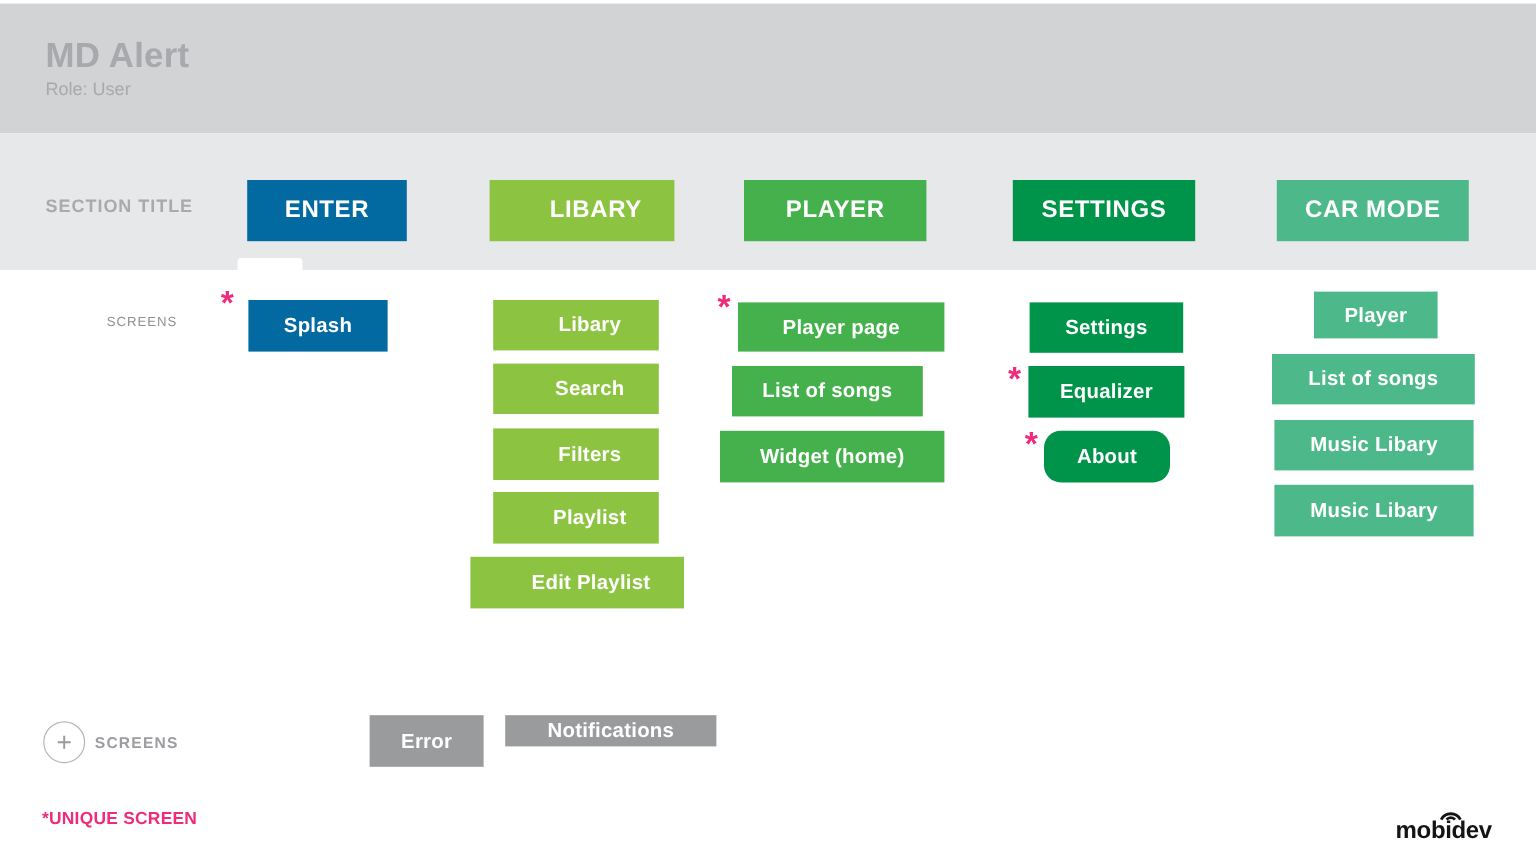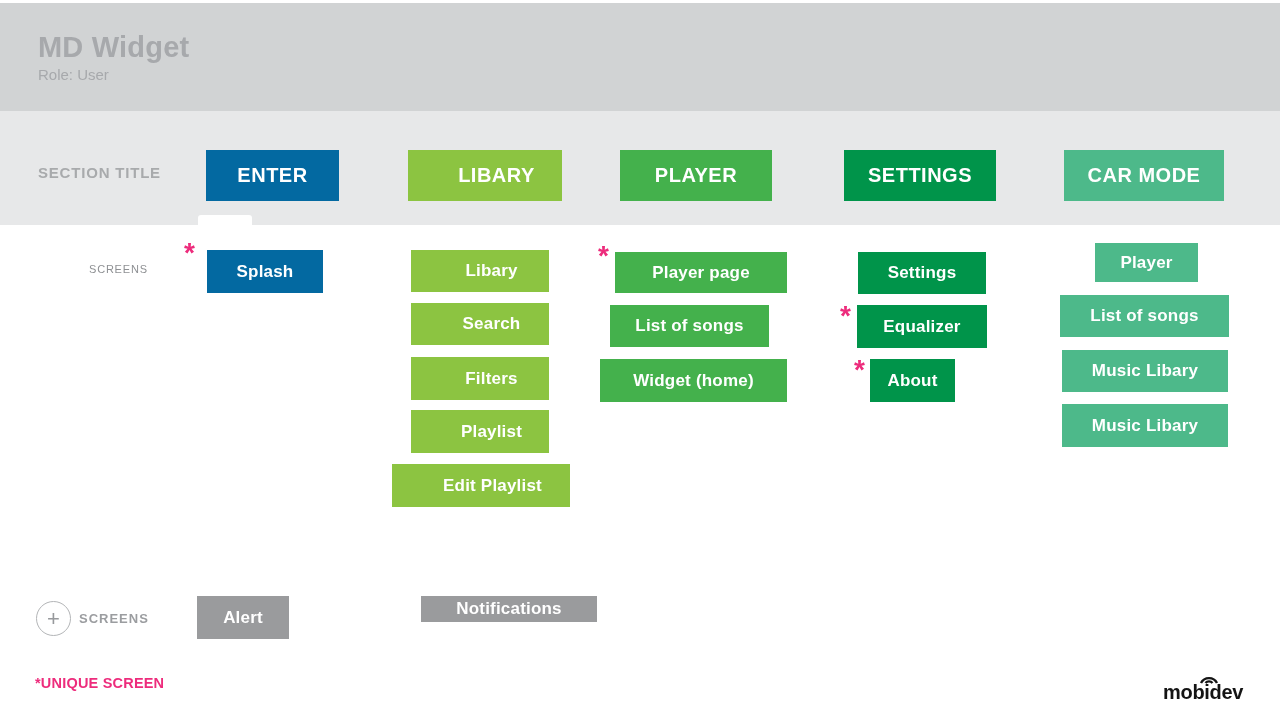--- a/index.html
+++ b/index.html
@@ -40,21 +40,21 @@
   .logo{left:1163px;top:674px;width:92px;height:30px;}
   .logo-text{position:absolute;left:0;top:7px;font-size:20px;font-weight:bold;color:#141414;letter-spacing:-0.3px;}
   .logo-arcs{position:absolute;left:36px;top:0;}
 </style>
 </head>
 <body>
 
 <div class="canvas">
 
   <div class="abs header">
-    <div class="abs app-title">MD Widget</div>
+    <div class="abs app-title">MD Alert</div>
     <div class="abs app-subtitle">Role: User</div>
   </div>
 
   <div class="abs band"></div>
   <div class="abs section-title-label">SECTION TITLE</div>
   <div class="abs tab"></div>
 
   <div class="abs btn btn-section c-enter" style="left:206px;width:133px;">ENTER</div>
   <div class="abs btn btn-section c-libary" style="left:408px;width:131px;">LIBARY</div>
   <div class="abs btn btn-section c-player" style="left:620px;width:152px;">PLAYER</div>
@@ -74,32 +74,32 @@
 
   <span class="abs ast" style="left:598px;top:242px;">*</span>
   <div class="abs btn btn-screen c-player" style="left:615px;top:252px;width:172px;height:41px;">Player page</div>
   <div class="abs btn btn-screen c-player" style="left:610px;top:305px;width:159px;height:42px;">List of songs</div>
   <div class="abs btn btn-screen c-player" style="left:600px;top:359px;width:187px;height:43px;">Widget (home)</div>
 
   <div class="abs btn btn-screen c-settings" style="left:858px;top:252px;width:128px;height:42px;">Settings</div>
   <span class="abs ast" style="left:840px;top:302px;">*</span>
   <div class="abs btn btn-screen c-settings" style="left:857px;top:305px;width:130px;height:43px;">Equalizer</div>
   <span class="abs ast" style="left:854px;top:356px;">*</span>
-  <div class="abs btn btn-screen c-settings" style="left:870px;top:359px;width:85px;height:43px;">About</div>
+  <div class="abs btn btn-screen c-settings" style="left:870px;top:359px;width:105px;height:43px;border-radius:14px;">About</div>
 
   <div class="abs btn btn-screen c-carmode" style="left:1095px;top:243px;width:103px;height:39px;">Player</div>
   <div class="abs btn btn-screen c-carmode" style="left:1060px;top:295px;width:169px;height:42px;">List of songs</div>
   <div class="abs btn btn-screen c-carmode" style="left:1062px;top:350px;width:166px;height:42px;">Music Libary</div>
   <div class="abs btn btn-screen c-carmode" style="left:1062px;top:404px;width:166px;height:43px;">Music Libary</div>
 
   <div class="abs plus-circle">
     <span>+</span>
   </div>
   <div class="abs add-screens-label">SCREENS</div>
-  <div class="abs btn btn-screen c-common" style="left:197px;top:596px;width:92px;height:43px;">Alert</div>
+  <div class="abs btn btn-screen c-common" style="left:308px;top:596px;width:95px;height:43px;">Error</div>
   <div class="abs btn btn-screen c-common" style="left:421px;top:596px;width:176px;height:26px;text-align:center;">Notifications</div>
 
   <div class="abs unique-note">*UNIQUE SCREEN</div>
 
   <div class="abs logo">
     <svg class="logo-arcs" width="20" height="10" viewBox="0 0 20 10">
       <path d="M2,9 A9,9 0 0 1 18,9" fill="none" stroke="#141414" stroke-width="2.4"></path>
       <path d="M6.5,9 A4.5,4.5 0 0 1 13.5,9" fill="none" stroke="#141414" stroke-width="2.4"></path>
     </svg>
     <span class="logo-text">mobidev</span>

